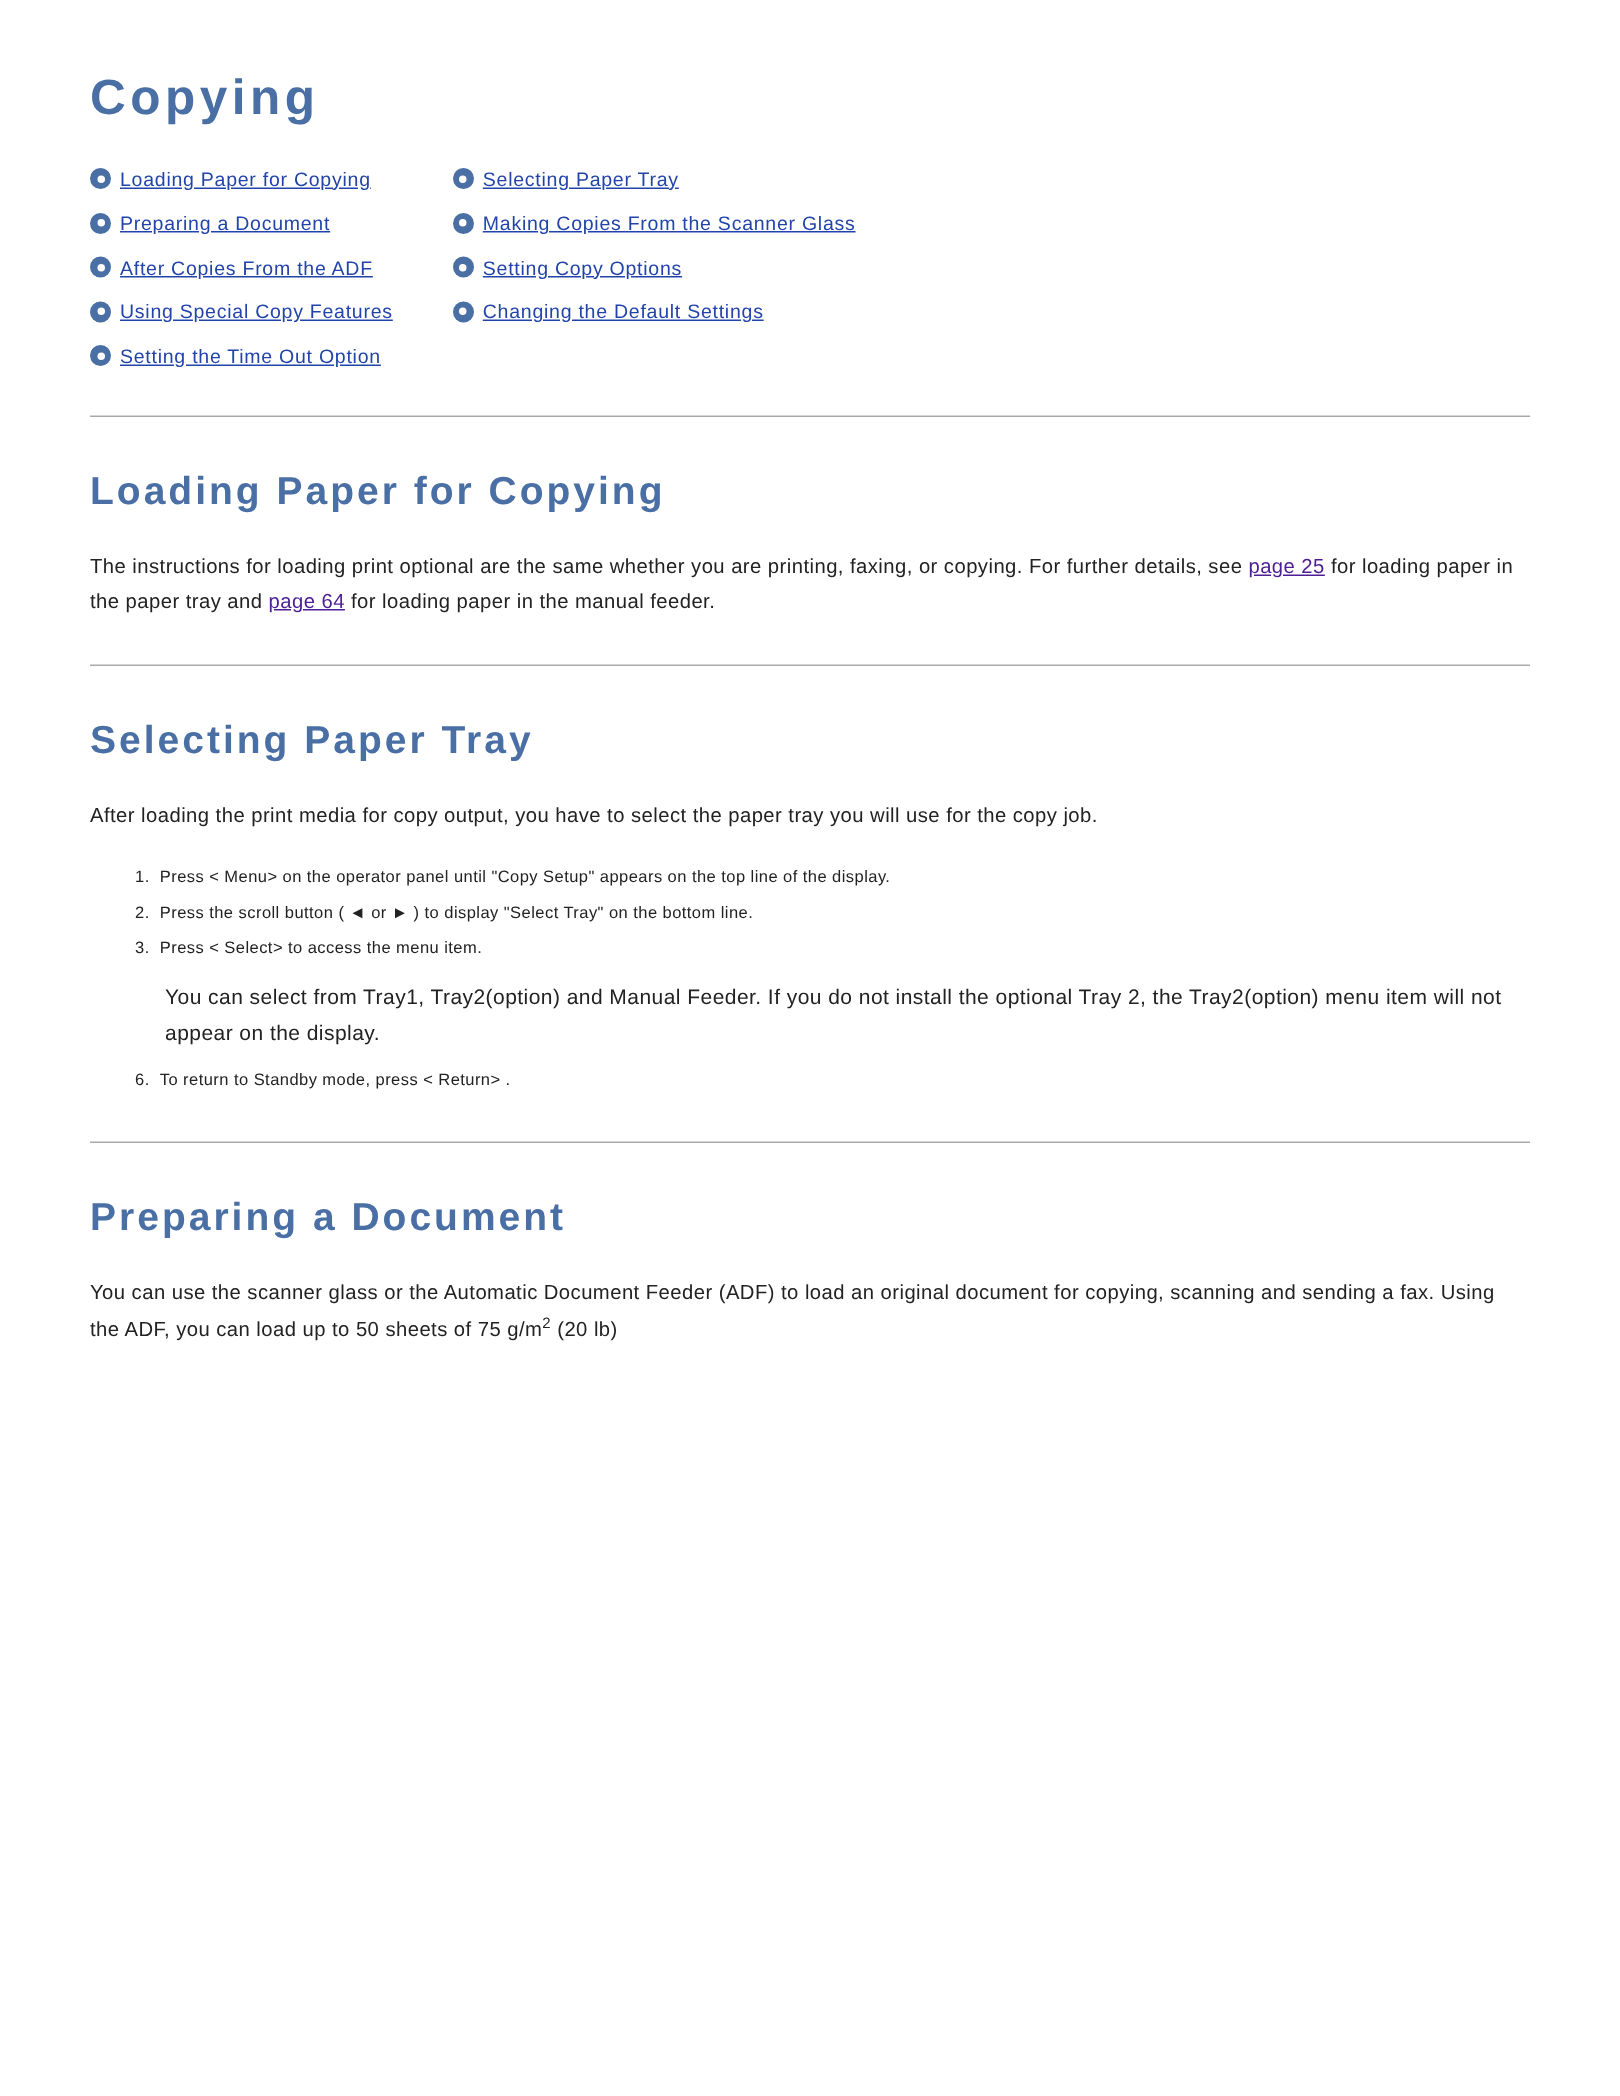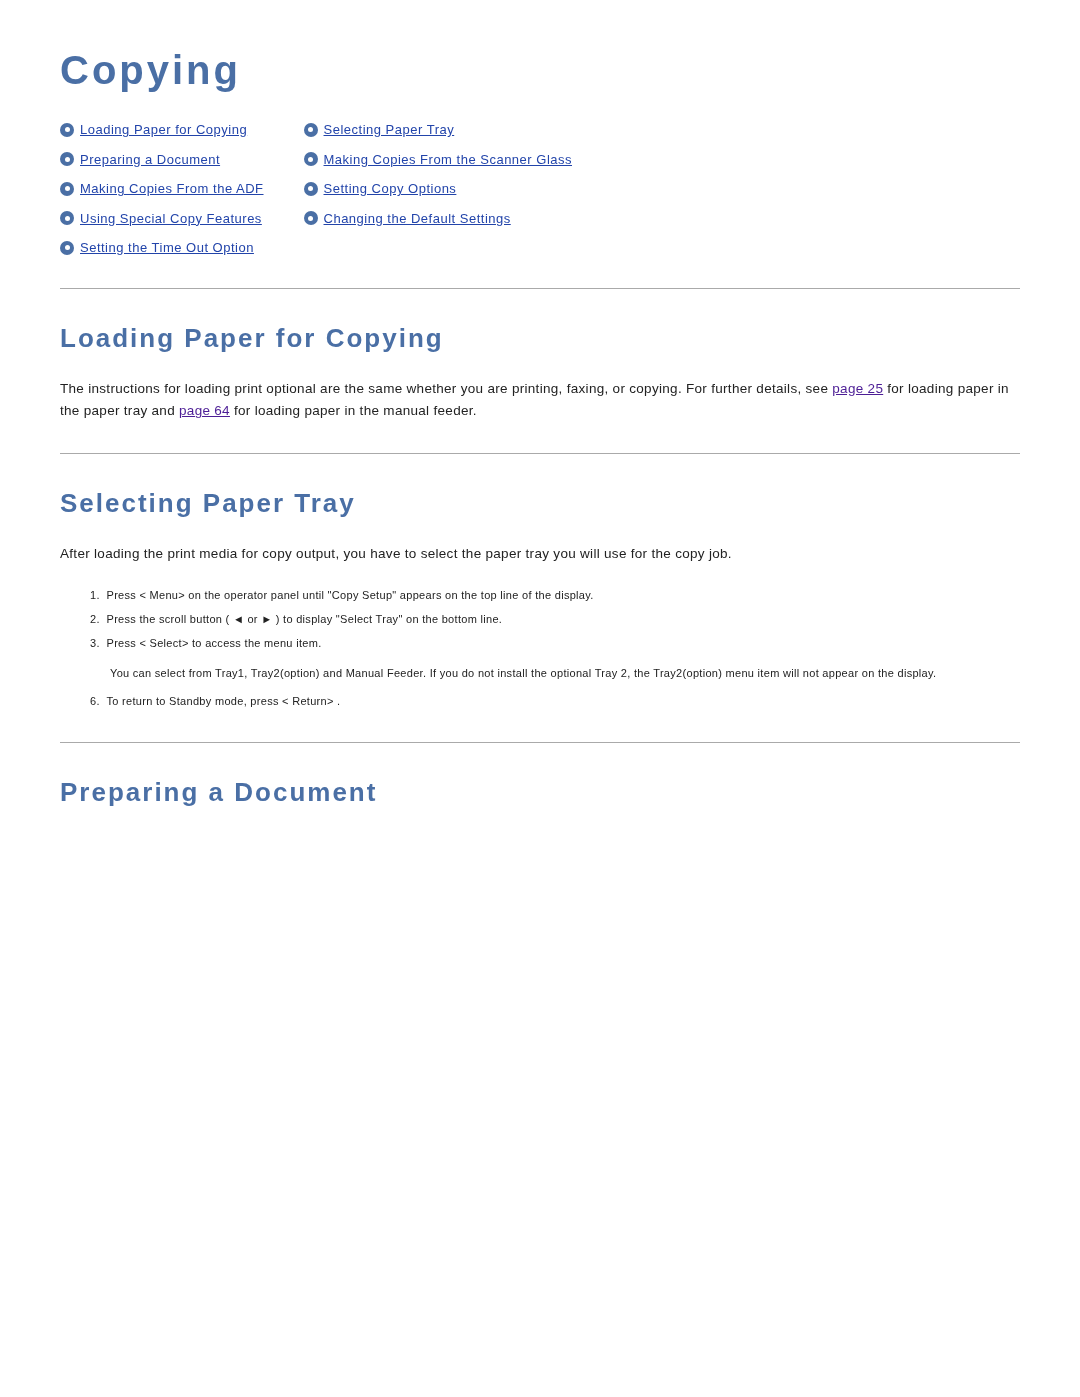--- a/index.html
+++ b/index.html
@@ -13,21 +13,21 @@
       font-family: Arial, Helvetica, sans-serif;
       font-size: 14px;
       color: #222222;
       width: 1080px;
       min-height: 1397px;
       padding: 40px 60px;
       line-height: 1.5;
     }
 
     .page-title {
-      font-size: 40px;
+      font-size: 33px;
       font-weight: bold;
       color: #4a6fa5;
       letter-spacing: 3px;
       margin-bottom: 20px;
       font-family: Arial, Helvetica, sans-serif;
     }
 
     .toc-section {
       display: flex;
       gap: 40px;
@@ -112,21 +112,21 @@
       font-size: 11px;
       color: #222;
       line-height: 1.8;
       letter-spacing: 0.3px;
       margin-bottom: 4px;
       padding-left: 10px;
     }
 
     .note-block {
       padding-left: 50px;
-      font-size: 11px;
+      font-size: 14px;
       color: #222;
       line-height: 1.7;
       margin: 10px 0 10px 0;
       letter-spacing: 0.3px;
     }
 
     sup {
       font-size: 10px;
     }
   </style>
@@ -140,21 +140,21 @@
     <div class="toc-item">
       <div class="toc-bullet"></div>
       <span class="toc-link">Loading Paper for Copying</span>
     </div>
     <div class="toc-item">
       <div class="toc-bullet"></div>
       <span class="toc-link">Preparing a Document</span>
     </div>
     <div class="toc-item">
       <div class="toc-bullet"></div>
-      <span class="toc-link">Making Copies From the ADF</span>
+      <span class="toc-link">After Copies From the ADF</span>
     </div>
     <div class="toc-item">
       <div class="toc-bullet"></div>
       <span class="toc-link">Using Special Copy Features</span>
     </div>
     <div class="toc-item">
       <div class="toc-bullet"></div>
       <span class="toc-link">Setting the Time Out Option</span>
     </div>
   </div>
@@ -201,13 +201,16 @@
   <div class="note-block">You can select from Tray1, Tray2(option) and Manual Feeder. If you do not install the optional Tray 2, the Tray2(option) menu item will not appear on the display.</div>
   <ol class="numbered-list">
     <li>6.&nbsp;&nbsp;<span>To return to Standby mode, press &lt; Return&gt; .</span></li>
   </ol>
 </section>
 
 <hr class="divider">
 
 <section>
   <h2 class="section-title">Preparing a Document</h2>
+  <p class="section-body">
+    <span>You can use the scanner glass or the Automatic Document Feeder (ADF) to load an original document for copying, scanning and sending a fax. Using the ADF, you can load up to 50 sheets of 75 g/m</span><sup>2</sup><span> (20 lb)</span>
+  </p>
 </section>
 
 </body></html>

